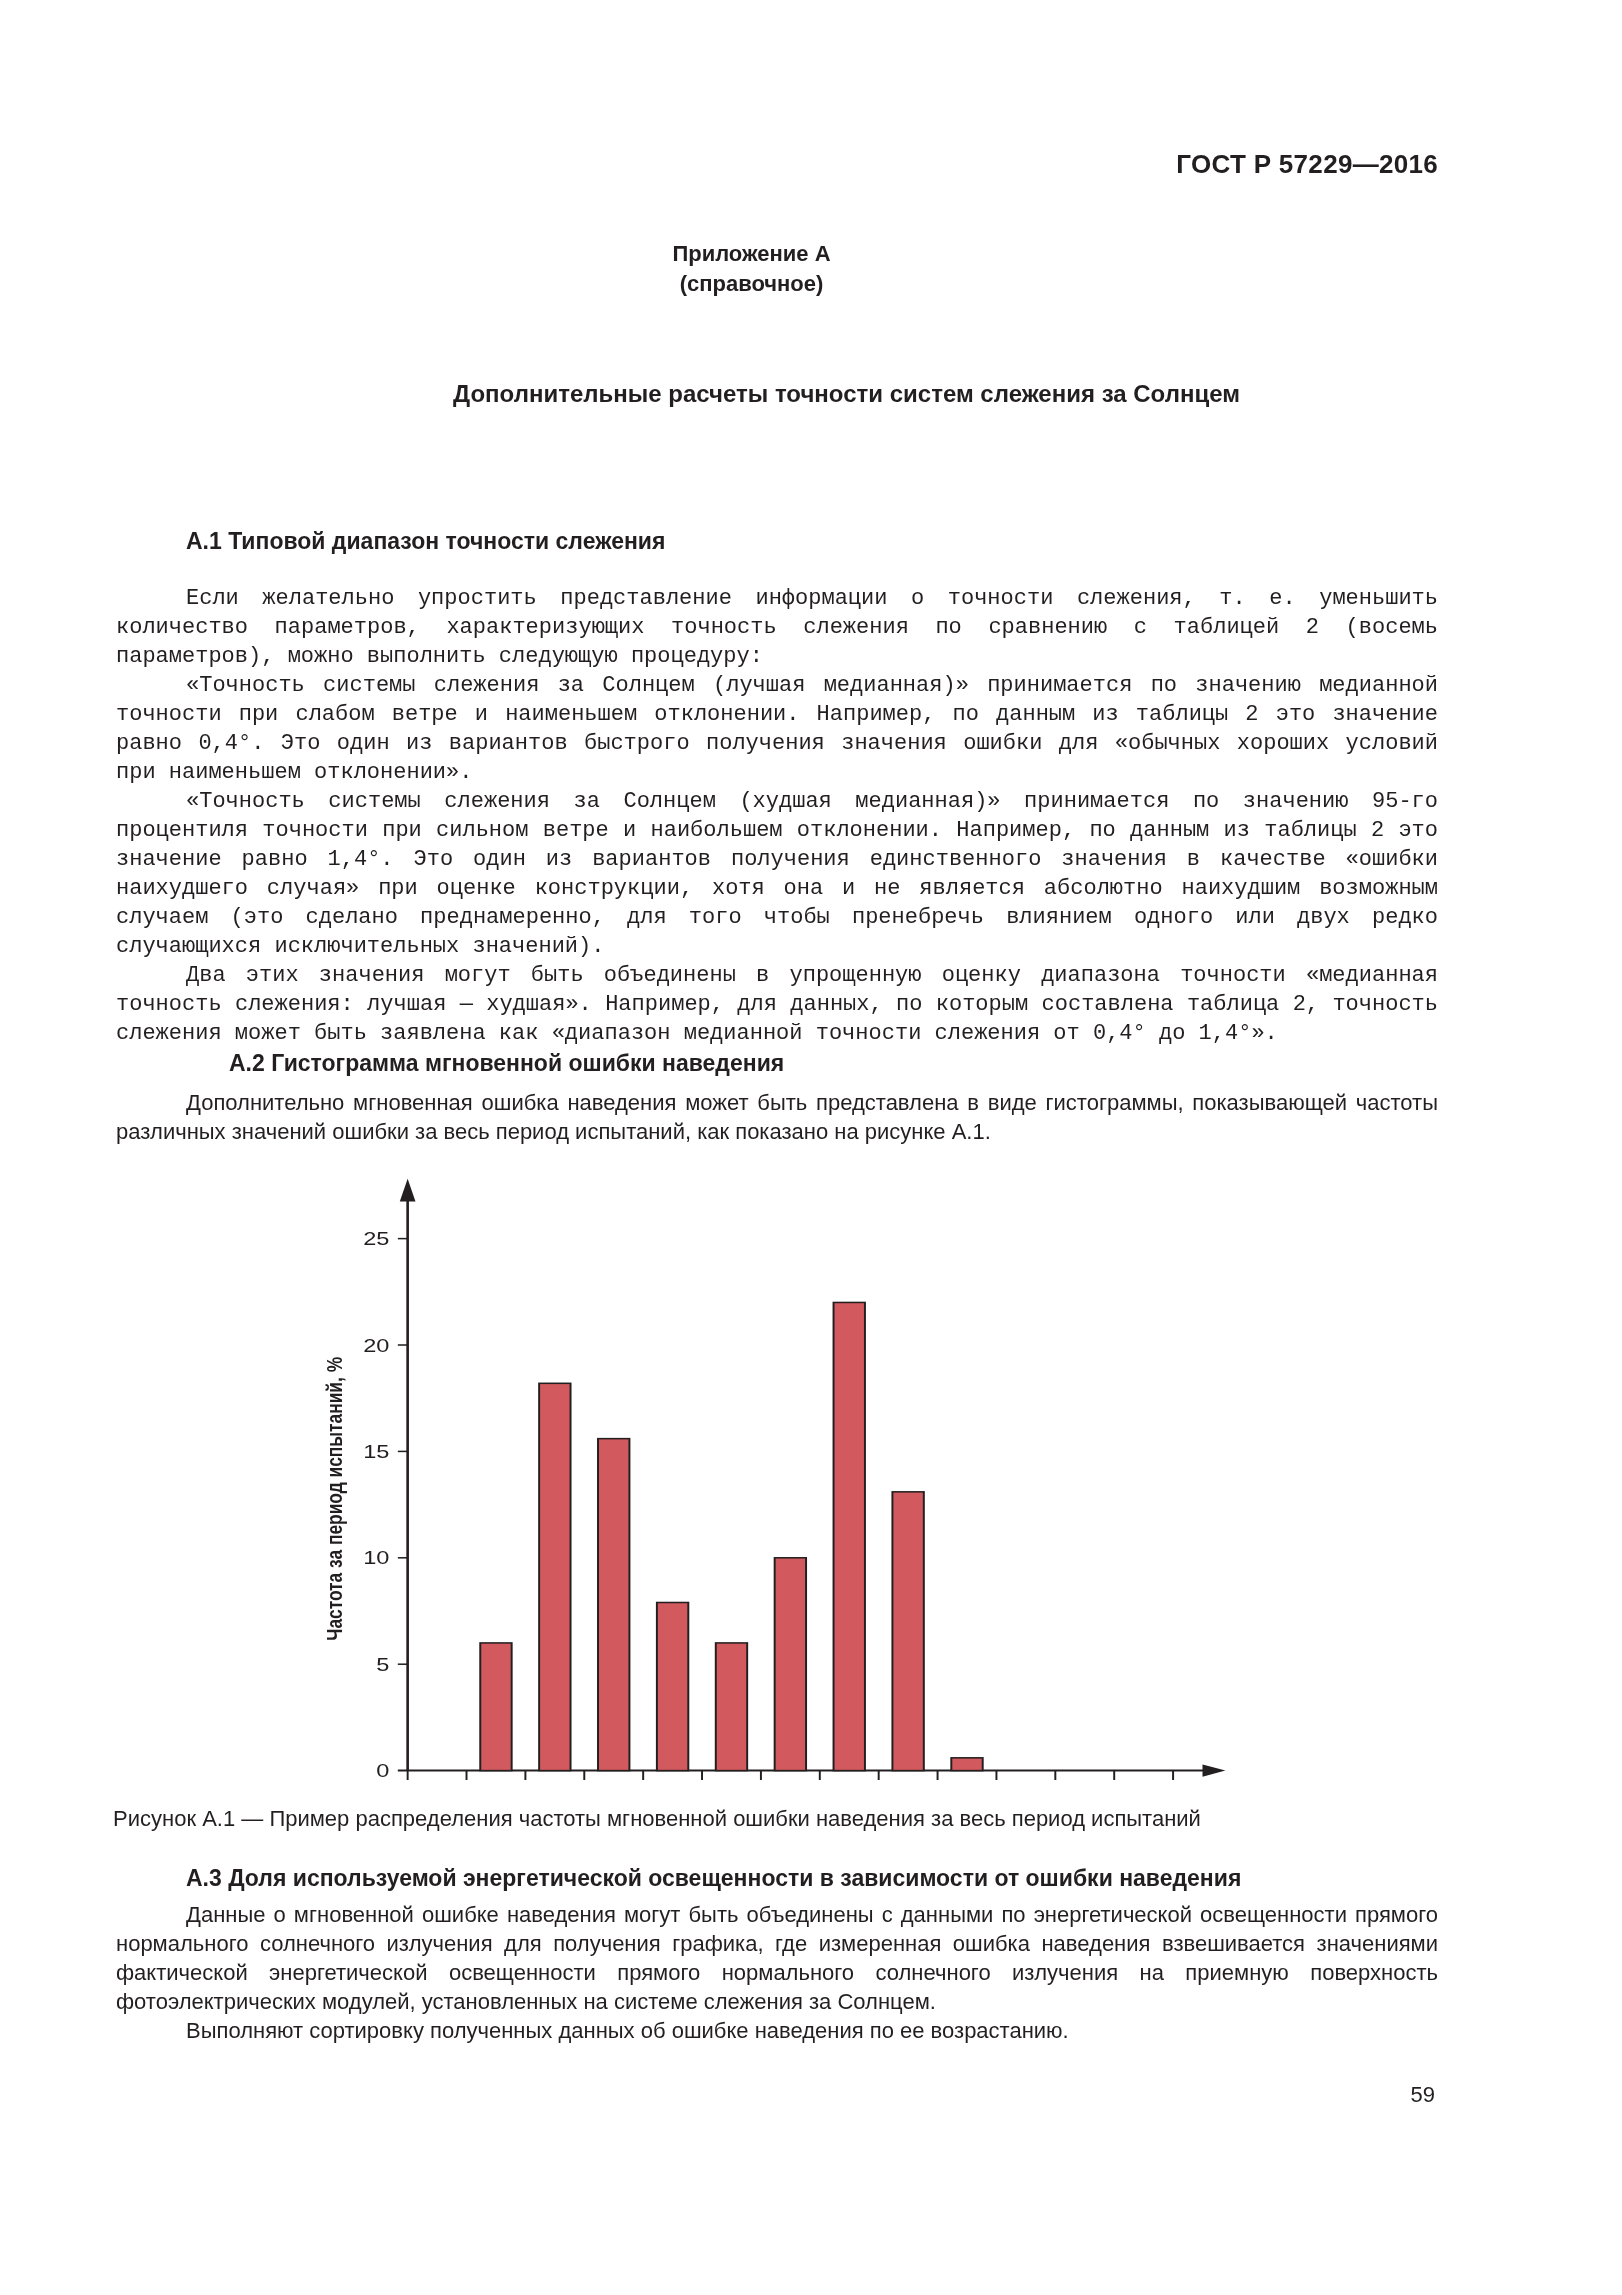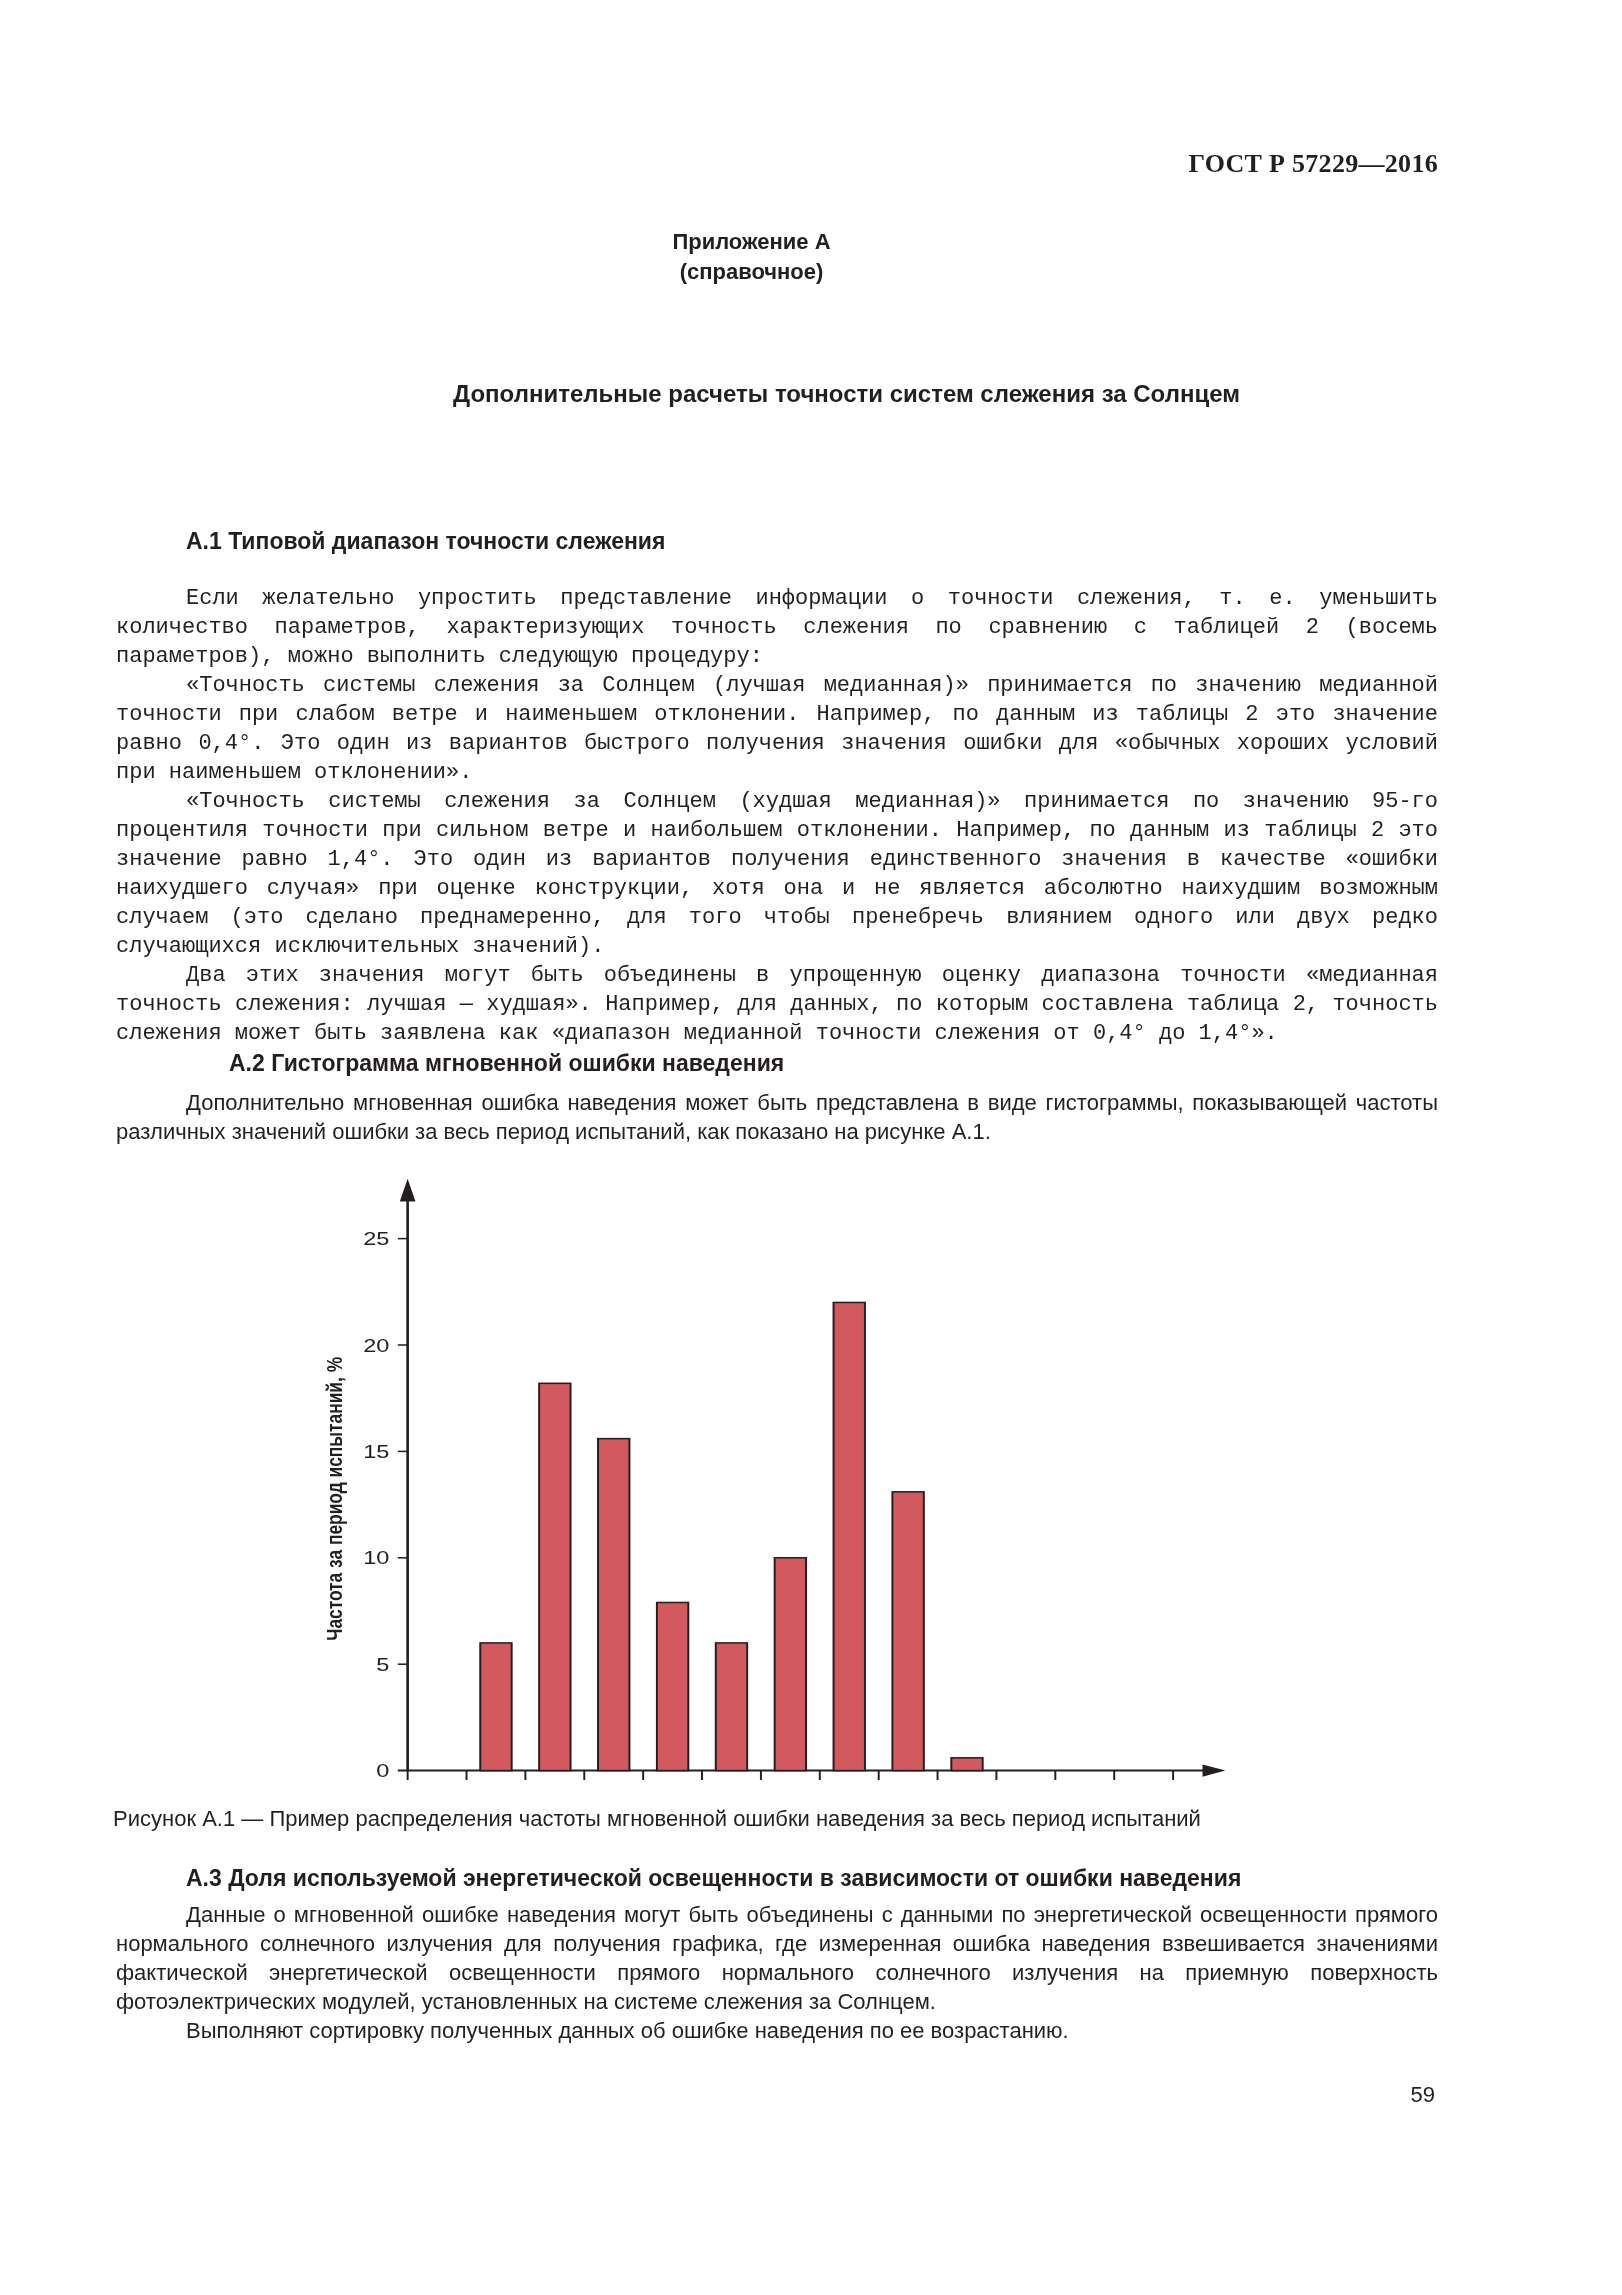--- a/index.html
+++ b/index.html
@@ -1,19 +1,19 @@
 <!DOCTYPE html>
 <html style="font-size:10.5px"><head>
 <meta charset="utf-8">
 <style>
   html, body { margin:0; padding:0; background:#ffffff; }
   body { width:1623px; height:2295px; position:relative; font-family:"Liberation Sans", "DejaVu Sans", sans-serif; color:#231f20; }
   .abs { position:absolute; }
-  .doc-id { right:185px; top:149px; font-size:26px; font-weight:bold; letter-spacing:0.3px;font-family:Liberation Serif, serif; }
-  .annex { left:0; width:1503px; text-align:center; font-size:22px; font-weight:bold; }
+  .doc-id { right:185px; top:149px; font-size:26px; font-weight:bold; letter-spacing:0.3px; }
+  .annex { left:0; width:1503px; text-align:center; font-size:22px; font-weight:bold;margin-top:12px; }
   .title { left:0; width:1623px; text-align:center; top:380px; font-size:24px; font-weight:bold;padding-left:35px; }
   .text-block { left:116px; width:1322px; font-size:22px; line-height:29px; }
   .section-h { left:186px; font-size:23px; font-weight:bold; }
   p { margin:0; text-align:justify; text-align-last:left; }
   p.indent { text-indent:70px; }
   .caption { left:0; width:1314px; text-align:center; font-size:22px; }
   .page-num { right:188px; top:2082px; font-size:22px; }
   svg text { font-family:"Liberation Sans", "DejaVu Sans", sans-serif; fill:#231f20; }
 </style>
 </head>

